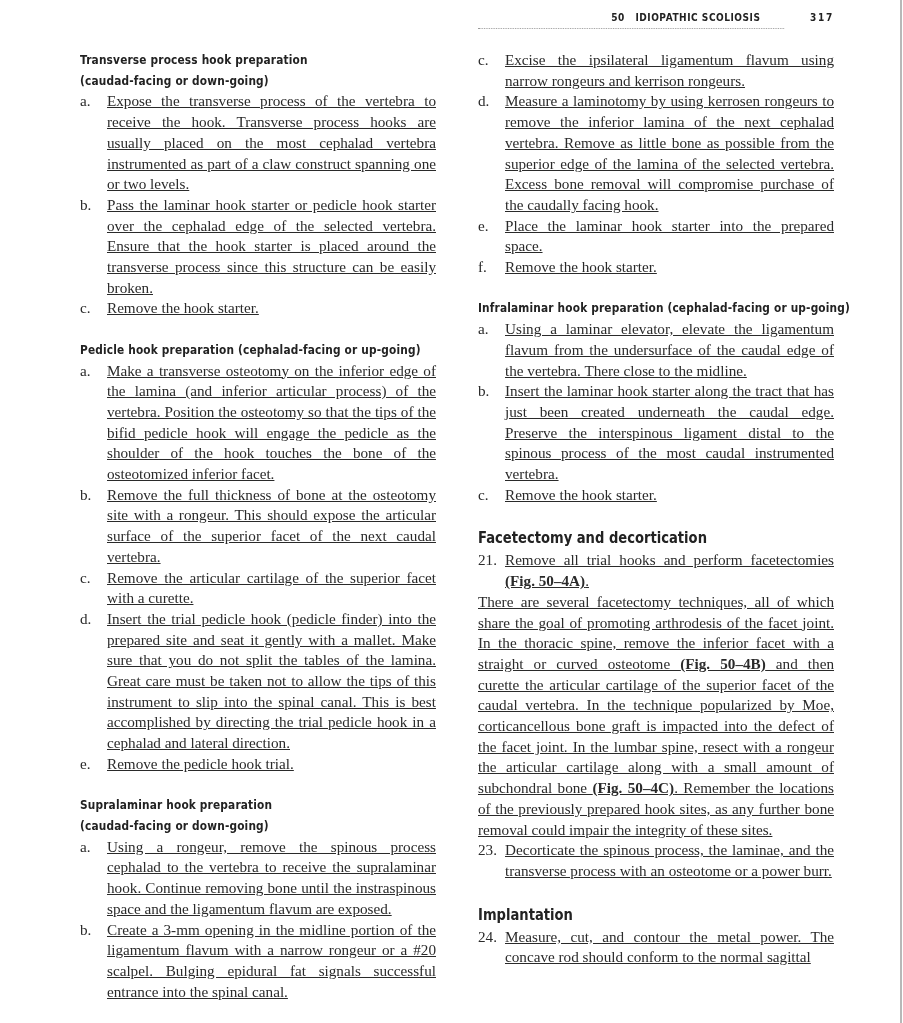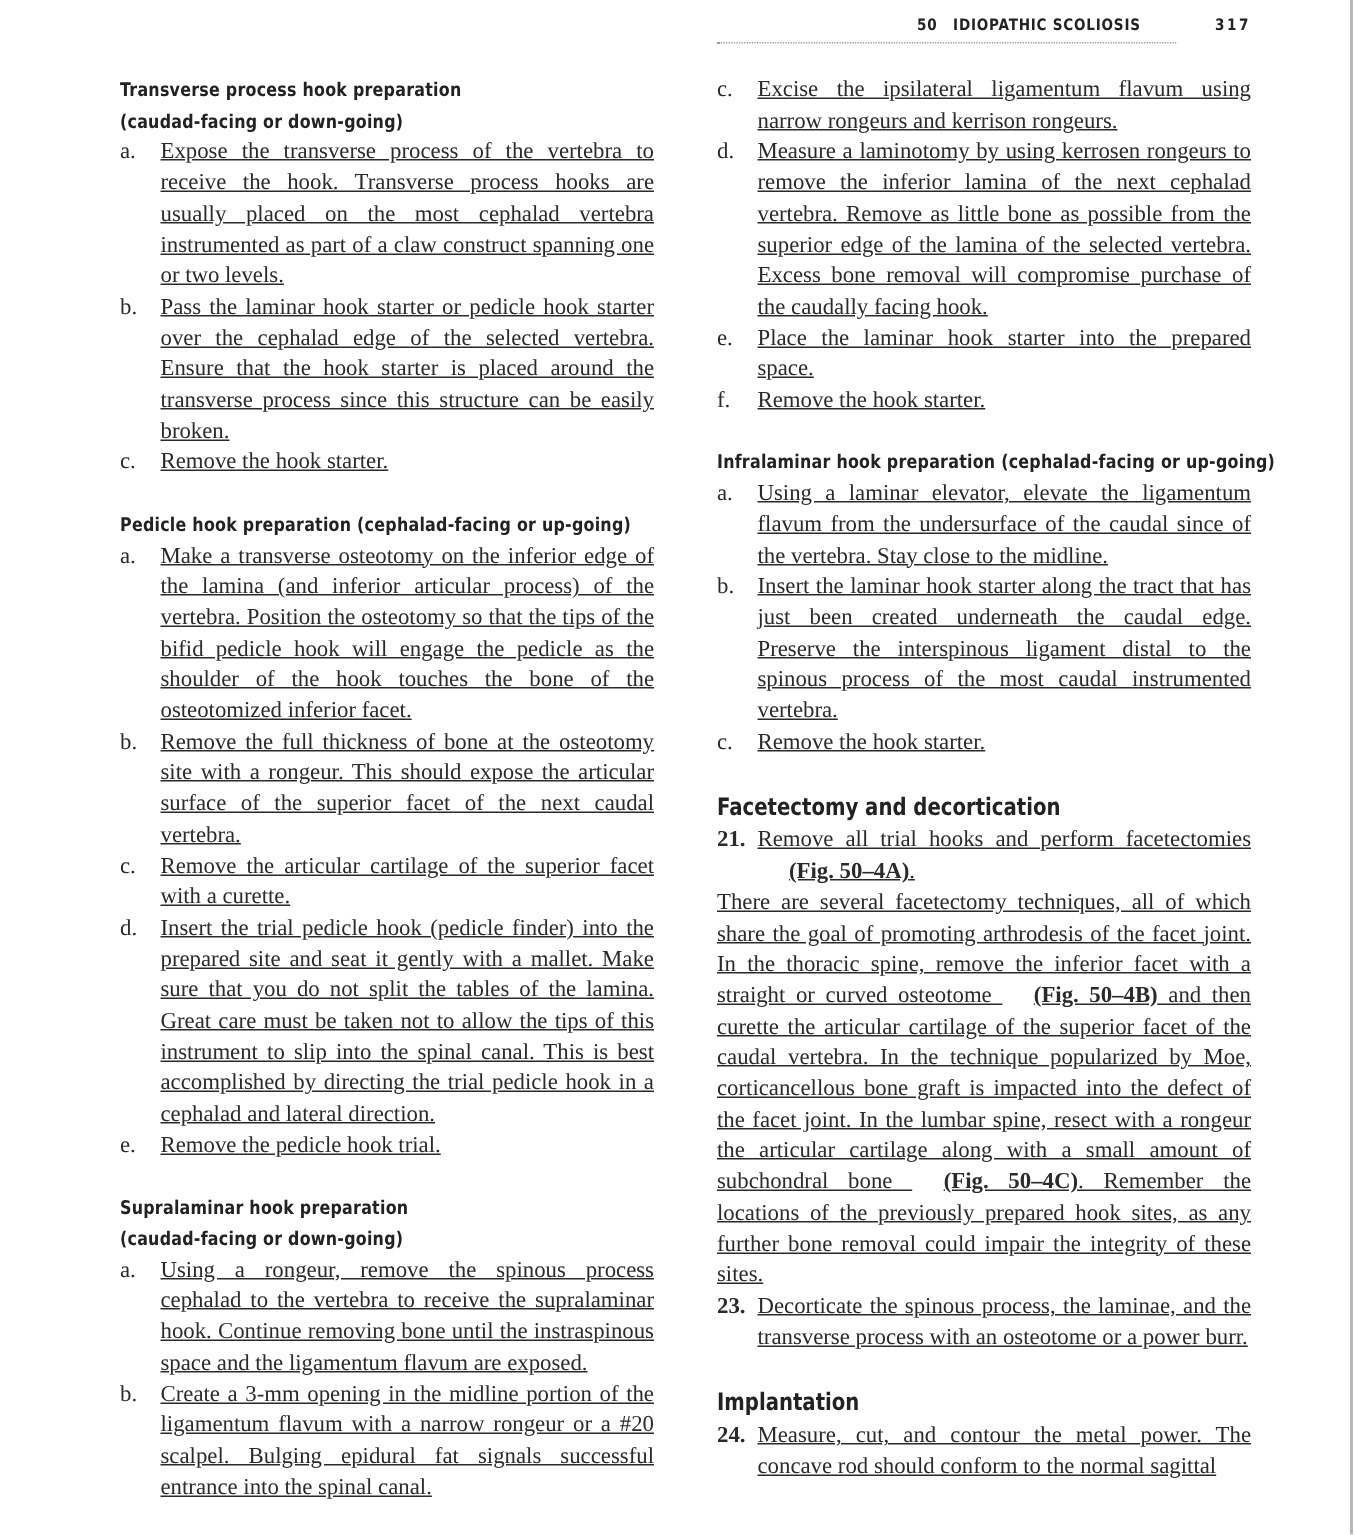--- a/index.html
+++ b/index.html
@@ -44,25 +44,25 @@
     }
     .sec-head {
       font-family: "DejaVu Sans", "Liberation Sans", sans-serif;
       font-weight: bold; font-size: 16px; line-height: 22px;
       color: #222; white-space: nowrap;
       transform: scaleX(0.82); transform-origin: left center;
       margin-bottom: 1px;
     }
     .item { display: flex; }
     .item .marker { width: 27px; flex: 0 0 27px; }
-    .item .num-marker { width: 27px; flex: 0 0 27px; font-weight: bold; }
+    .item .num-marker { width: 27px; flex: 0 0 27px; }
     .item .text { flex: 1; text-align: justify; text-decoration: underline; }
     .gap { height: 20.7px; }
     .gap-lg { height: 22px; }
-    b { font-weight: bold; margin-left: 21px; }
+    b { font-weight: bold; }
   </style>
 </head>
 <body>
 
 <div class="edge-line"></div>
 
 <div class="running-head">
   <div class="rh-inner">
     <span class="rh-chapter">50</span>
     <span class="rh-title">IDIOPATHIC SCOLIOSIS</span>
@@ -149,21 +149,21 @@
       <span class="text">Remove the hook starter.</span>
     </div>
   </section>
 
   <div class="gap"></div>
 
   <section>
     <div class="sub-head">Infralaminar hook preparation (cephalad-facing or up-going)</div>
     <div class="item">
       <span class="marker">a.</span>
-      <span class="text">Using a laminar elevator, elevate the ligamentum flavum from the undersurface of the caudal since of the vertebra. Stay close to the midline.</span>
+      <span class="text">Using a laminar elevator, elevate the ligamentum flavum from the undersurface of the caudal edge of the vertebra. There close to the midline.</span>
     </div>
     <div class="item">
       <span class="marker">b.</span>
       <span class="text">Insert the laminar hook starter along the tract that has just been created underneath the caudal edge. Preserve the interspinous ligament distal to the spinous process of the most caudal instrumented vertebra.</span>
     </div>
     <div class="item">
       <span class="marker">c.</span>
       <span class="text">Remove the hook starter.</span>
     </div>
   </section>

